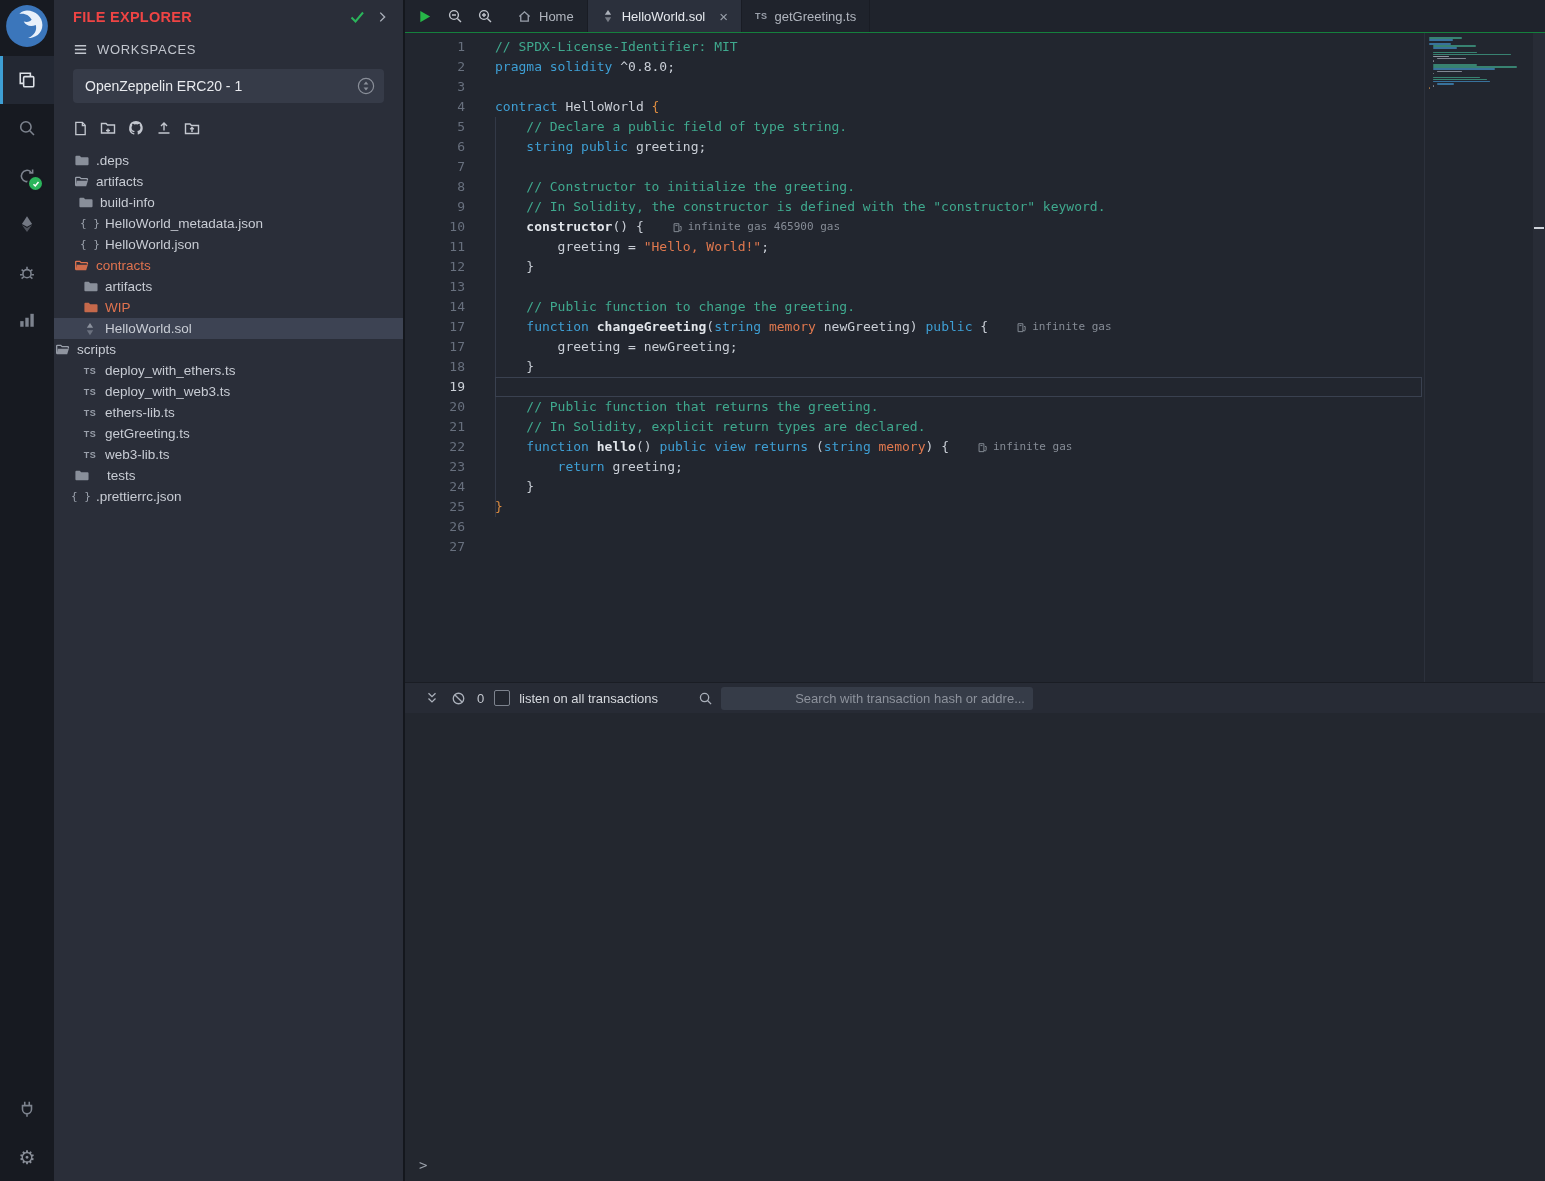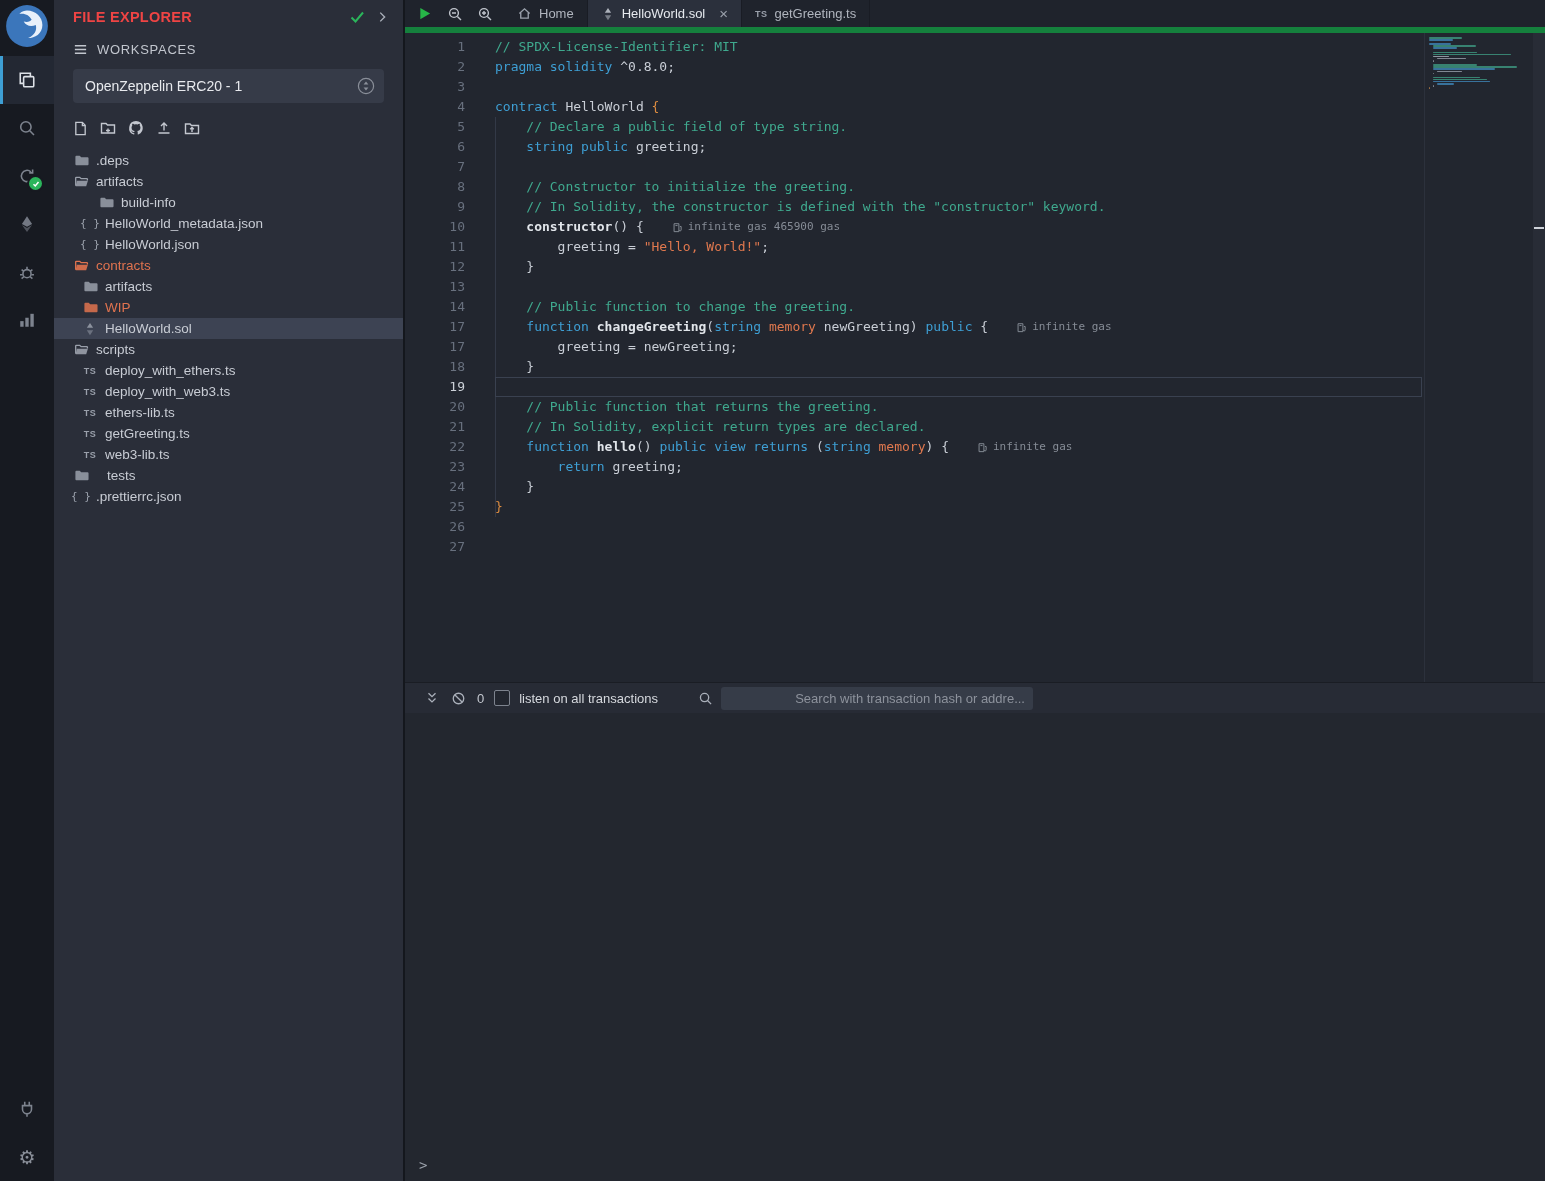--- a/index.html
+++ b/index.html
@@ -33,21 +33,21 @@
   .tree-row{height:21px;display:flex;align-items:center;gap:7px;cursor:pointer;}
   .tree-row.selected{background:#3d4353;}
   .tree-row .ticon{color:#9aa0ab;width:16px;flex:none;}
   .tree-row.orange .tree-label,.tree-row.orange .ticon{color:var(--orange,#e0734f);}
   .icon-json{font-family:"DejaVu Sans Mono",monospace;font-size:11px;color:#9aa0ab;}
   .icon-ts{font-size:9px;font-weight:700;color:#9aa0ab;letter-spacing:.5px;}
 
   
   #main{position:absolute;left:403px;top:0;width:1142px;height:1181px;background:#22262f;
         border-left:2px solid #14171d;box-sizing:border-box;}
-  #tabbar{height:33px;background:#1f232c;display:flex;align-items:stretch;border-bottom:6px solid #15803d;box-sizing:border-box;}
+  #tabbar{height:33px;background:#1f232c;display:flex;align-items:stretch;border-bottom:1px solid #15803d;box-sizing:border-box;}
   .controls{display:flex;align-items:center;padding:0 6px;gap:3px;}
   .ctrl{width:27px;height:26px;display:flex;align-items:center;justify-content:center;color:#c0c4cc;cursor:pointer;}
   .tab{display:flex;align-items:center;gap:7px;padding:0 13px;font-size:13px;color:#b0b5be;
        border-right:1px solid #191c24;cursor:pointer;}
   .tab .ticon{color:#9aa0ab;}
   .tab.active{background:#2b303c;color:#e6e9ee;}
   .tab.active .ticon{color:#c3c8d0;}
   .tab .close{margin-left:7px;color:#9aa0ab;font-size:15px;line-height:1;cursor:pointer;}
 
   #editor{position:absolute;left:0;top:33px;right:0;height:649px;display:flex;background:#22262f;}
@@ -254,21 +254,21 @@
         <span class="ticon icon">
           <span class="icon">
             <svg width="15" height="15" viewBox="0 0 16 16">
               <path stroke="currentColor" fill="none" stroke-width="1.4" d="M1.8 12.5V4.2c0-.4.3-.7.7-.7h3.6l1.5 1.5h6c.4 0 .7.3.7.7v1.2"></path>
               <path fill="currentColor" opacity=".9" d="M3 7.2h11.8l-1.8 5.8H1.8z"></path>
             </svg>
           </span>
         </span>
         <span class="tree-label">artifacts</span>
       </div>
-      <div class="tree-row" style="padding-left: 44px;">
+      <div class="tree-row" style="padding-left: 23px;">
         <span class="ticon icon">
           <span class="icon">
             <svg width="15" height="15" viewBox="0 0 16 16">
               <path fill="currentColor" opacity=".85" d="M1.5 3h4.6l1.6 1.6h6.8c.6 0 1 .4 1 1V12c0 .6-.4 1-1 1h-12c-.6 0-1-.4-1-1V4c0-.6.4-1 1-1z"></path>
             </svg>
           </span>
         </span>
         <span class="tree-label">build-info</span>
       </div>
       <div class="tree-row" style="padding-left: 28px;">
@@ -318,21 +318,21 @@
         <span class="ticon icon">
           <span class="icon">
             <svg width="14" height="14" viewBox="0 0 16 16">
               <path fill="currentColor" opacity=".85" d="M8 1L4.4 6.6h7.2z"></path>
               <path fill="currentColor" opacity=".5" d="M8 15l3.6-5.6H4.4z"></path>
             </svg>
           </span>
         </span>
         <span class="tree-label">HelloWorld.sol</span>
       </div>
-      <div class="tree-row" style="padding-left: 19px;">
+      <div class="tree-row" style="">
         <span class="ticon icon">
           <span class="icon">
             <svg width="15" height="15" viewBox="0 0 16 16">
               <path stroke="currentColor" fill="none" stroke-width="1.4" d="M1.8 12.5V4.2c0-.4.3-.7.7-.7h3.6l1.5 1.5h6c.4 0 .7.3.7.7v1.2"></path>
               <path fill="currentColor" opacity=".9" d="M3 7.2h11.8l-1.8 5.8H1.8z"></path>
             </svg>
           </span>
         </span>
         <span class="tree-label">scripts</span>
       </div>

